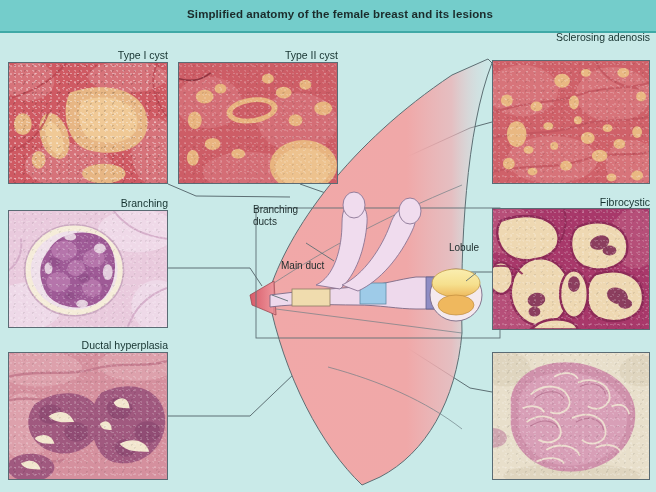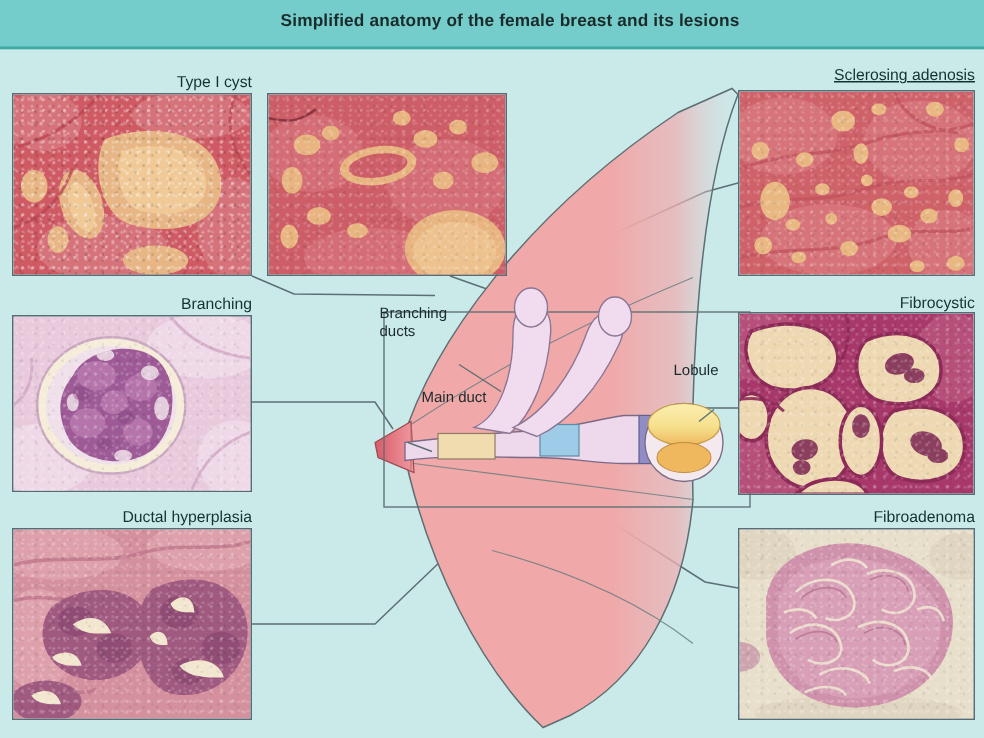--- a/index.html
+++ b/index.html
@@ -179,25 +179,25 @@
   </svg>
 
   <div class="dlabel" style="left:253px;top:204px;text-align:left;">
     <div>Branching</div>
     <div>ducts</div>
   </div>
   <div class="dlabel" style="left:281px;top:260px;">Main duct</div>
   <div class="dlabel" style="left:449px;top:242px;">Lobule</div>
 
   <div class="plabel" style="left:18px;top:49px;width:150px;">Type I cyst</div>
-  <div class="plabel" style="left:492px;top:44px;width:158px;text-decoration:underline;">Sclerosing adenosis</div>
+  <div class="plabel" style="left:178px;top:49px;width:160px;">Type II cyst</div>
+  <div class="plabel" style="left:492px;top:31px;width:158px;">Sclerosing adenosis</div>
   <div class="plabel" style="left:8px;top:197px;width:160px;">Branching</div>
   <div class="plabel" style="left:492px;top:196px;width:158px;">Fibrocystic</div>
   <div class="plabel" style="left:8px;top:339px;width:160px;">Ductal hyperplasia</div>
-  <div class="plabel" style="left:492px;top:339px;width:158px;">Fibroadenoma</div>
 
   <div class="panel" style="left:8px;top:62px;width:160px;height:122px;">
     <svg class="tex" viewBox="0 0 160 122" preserveAspectRatio="none">
       <rect width="160" height="122" fill="#cf5a63"></rect>
       <g fill="#d87a80" opacity=".8">
         <ellipse cx="20" cy="18" rx="26" ry="20"></ellipse>
           <ellipse cx="120" cy="14" rx="40" ry="16"></ellipse>
         <ellipse cx="60" cy="104" rx="44" ry="22"></ellipse>
           <ellipse cx="148" cy="90" rx="24" ry="34"></ellipse>
       </g>

